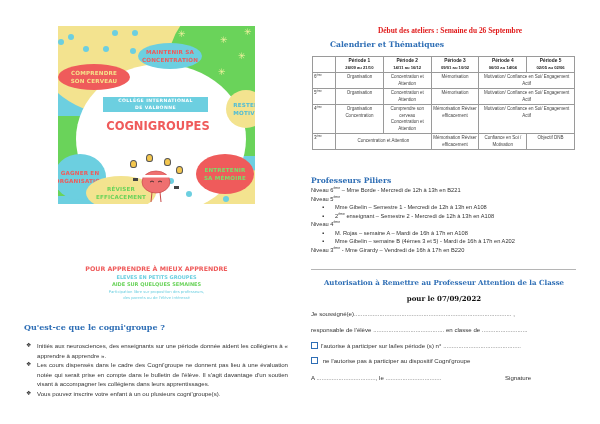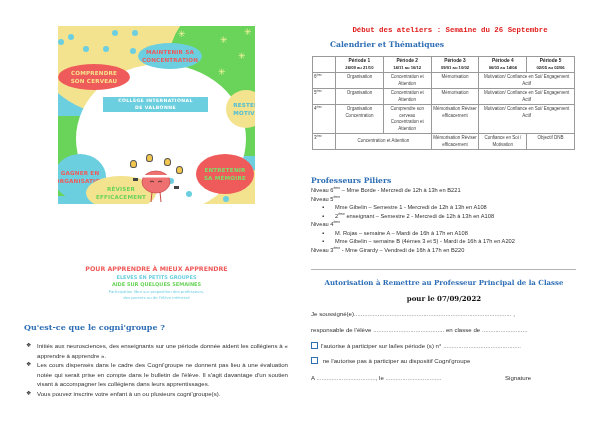--- a/index.html
+++ b/index.html
@@ -40,21 +40,21 @@
   .sub3 { top: 281px; font-size: 5px; color: #6ad35a; }
   .sub4 { top: 289px; font-size: 3.8px; color: #6ccfe0; font-weight: normal; line-height: 1.5; }
 
   
   .what-title { position: absolute; left: 24px; top: 322px; font-family: "DejaVu Serif", serif; font-weight: bold; font-size: 8px; color: #2e6eb5; }
   .bullets { position: absolute; left: 26px; top: 341px; width: 262px; list-style: none; font-size: 6.1px; line-height: 9.6px; color: #333; text-align: justify; }
   .bullets li { position: relative; padding-left: 11px; }
   .bullets li .bul { position: absolute; left: 0; top: 0; font-size: 6px; color: #333; }
 
   
-  .start-title { position: absolute; left: 300px; top: 26px; width: 300px; text-align: center; font-family: Liberation Mono, monospace; font-weight: bold; font-size: 7.4px; color: #e01b1b; }
+  .start-title { position: absolute; left: 300px; top: 26px; width: 300px; text-align: center; font-family: Liberation Serif, serif; font-weight: bold; font-size: 7.4px; color: #e01b1b; }
   .h-blue { position: absolute; font-family: "DejaVu Serif", serif; font-weight: bold; font-size: 7.6px; color: #2e6eb5; }
   .cal-title { left: 330px; top: 40px; }
 
   table.cal { position: absolute; left: 312px; top: 56px; width: 263px; border-collapse: collapse; font-size: 4.5px; color: #444; table-layout: fixed; }
   table.cal th, table.cal td { border: 0.6px solid #9a9a9a; text-align: center; vertical-align: top; padding: 1px 1px; line-height: 6.5px; }
   table.cal th { font-weight: bold; color: #222; font-size: 4.8px; }
   table.cal th .dates { font-size: 4.2px; display: block; }
   table.cal td.lvl { text-align: left; padding-left: 1px; }
   table.cal td.mid { vertical-align: middle; }
   sup { font-size: 60%; vertical-align: super; line-height: 0; }
@@ -112,20 +112,21 @@
   </div>
   <div class="blob yellow-blue" style="left:168px;top:64px;width:40px;height:38px;border-radius:50%;">
     <span style="white-space:pre">RESTER
 MOTIVÉ</span>
   </div>
   <div class="college-box">
     <span style="white-space:pre">COLLÈGE INTERNATIONAL
 DE VALBONNE</span>
   </div>
   <div class="poster-title">
+    <div>COGNIGROUPES</div>
   </div>
   <div class="blob blue" style="left:-4px;top:128px;width:52px;height:46px;border-radius:50%;">
     <span style="white-space:pre">GAGNER EN
 ORGANISATION</span>
   </div>
   <div class="blob red-green" style="left:138px;top:128px;width:58px;height:40px;border-radius:50%;">
     <span style="white-space:pre">ENTRETENIR
 SA MÉMOIRE</span>
   </div>
   <div class="blob yellow" style="left:28px;top:150px;width:70px;height:34px;border-radius:50%;">
@@ -225,21 +226,21 @@
   <div class="indent"><span class="dot">▪</span><span>Mme Gibelin – Semestre 1 - Mercredi de 12h à 13h en A108</span></div>
   <div class="indent"><span class="dot">▪</span><span>2</span><sup>ème</sup><span> enseignant – Semestre 2 - Mercredi de 12h à 13h en A108</span></div>
   <div><span>Niveau 4</span><sup>ème</sup></div>
   <div class="indent"><span class="dot">▪</span><span>M. Rojas – semaine A – Mardi de 16h à 17h en A108</span></div>
   <div class="indent"><span class="dot">▪</span><span>Mme Gibelin – semaine B (4èmes 3 et 5) - Mardi de 16h à 17h en A202</span></div>
   <div><span>Niveau 3</span><sup>ème</sup><span> - Mme Girardy – Vendredi de 16h à 17h en B220</span></div>
 </div>
 
 <div class="divider"></div>
 
-<div class="auth-title">Autorisation à Remettre au Professeur Principal de la Classe</div>
+<div class="auth-title">Autorisation à Remettre au Professeur Attention de la Classe</div>
 <div class="auth-date">pour le 07/09/2022</div>
 
 <div class="form-line l1">Je soussigné(e)............................................................................................. ,</div>
 <div class="form-line l2">responsable de l'élève .......................................... en classe de ...........................</div>
 <div class="form-line l3">
   <span class="chk"></span><span>l'autorise à participer sur la/les  période (s) n° ..............................................</span>
 </div>
 <div class="form-line l4">
   <span class="chk"></span><span> ne l'autorise pas à participer au dispositif Cogni'groupe</span>
 </div>

